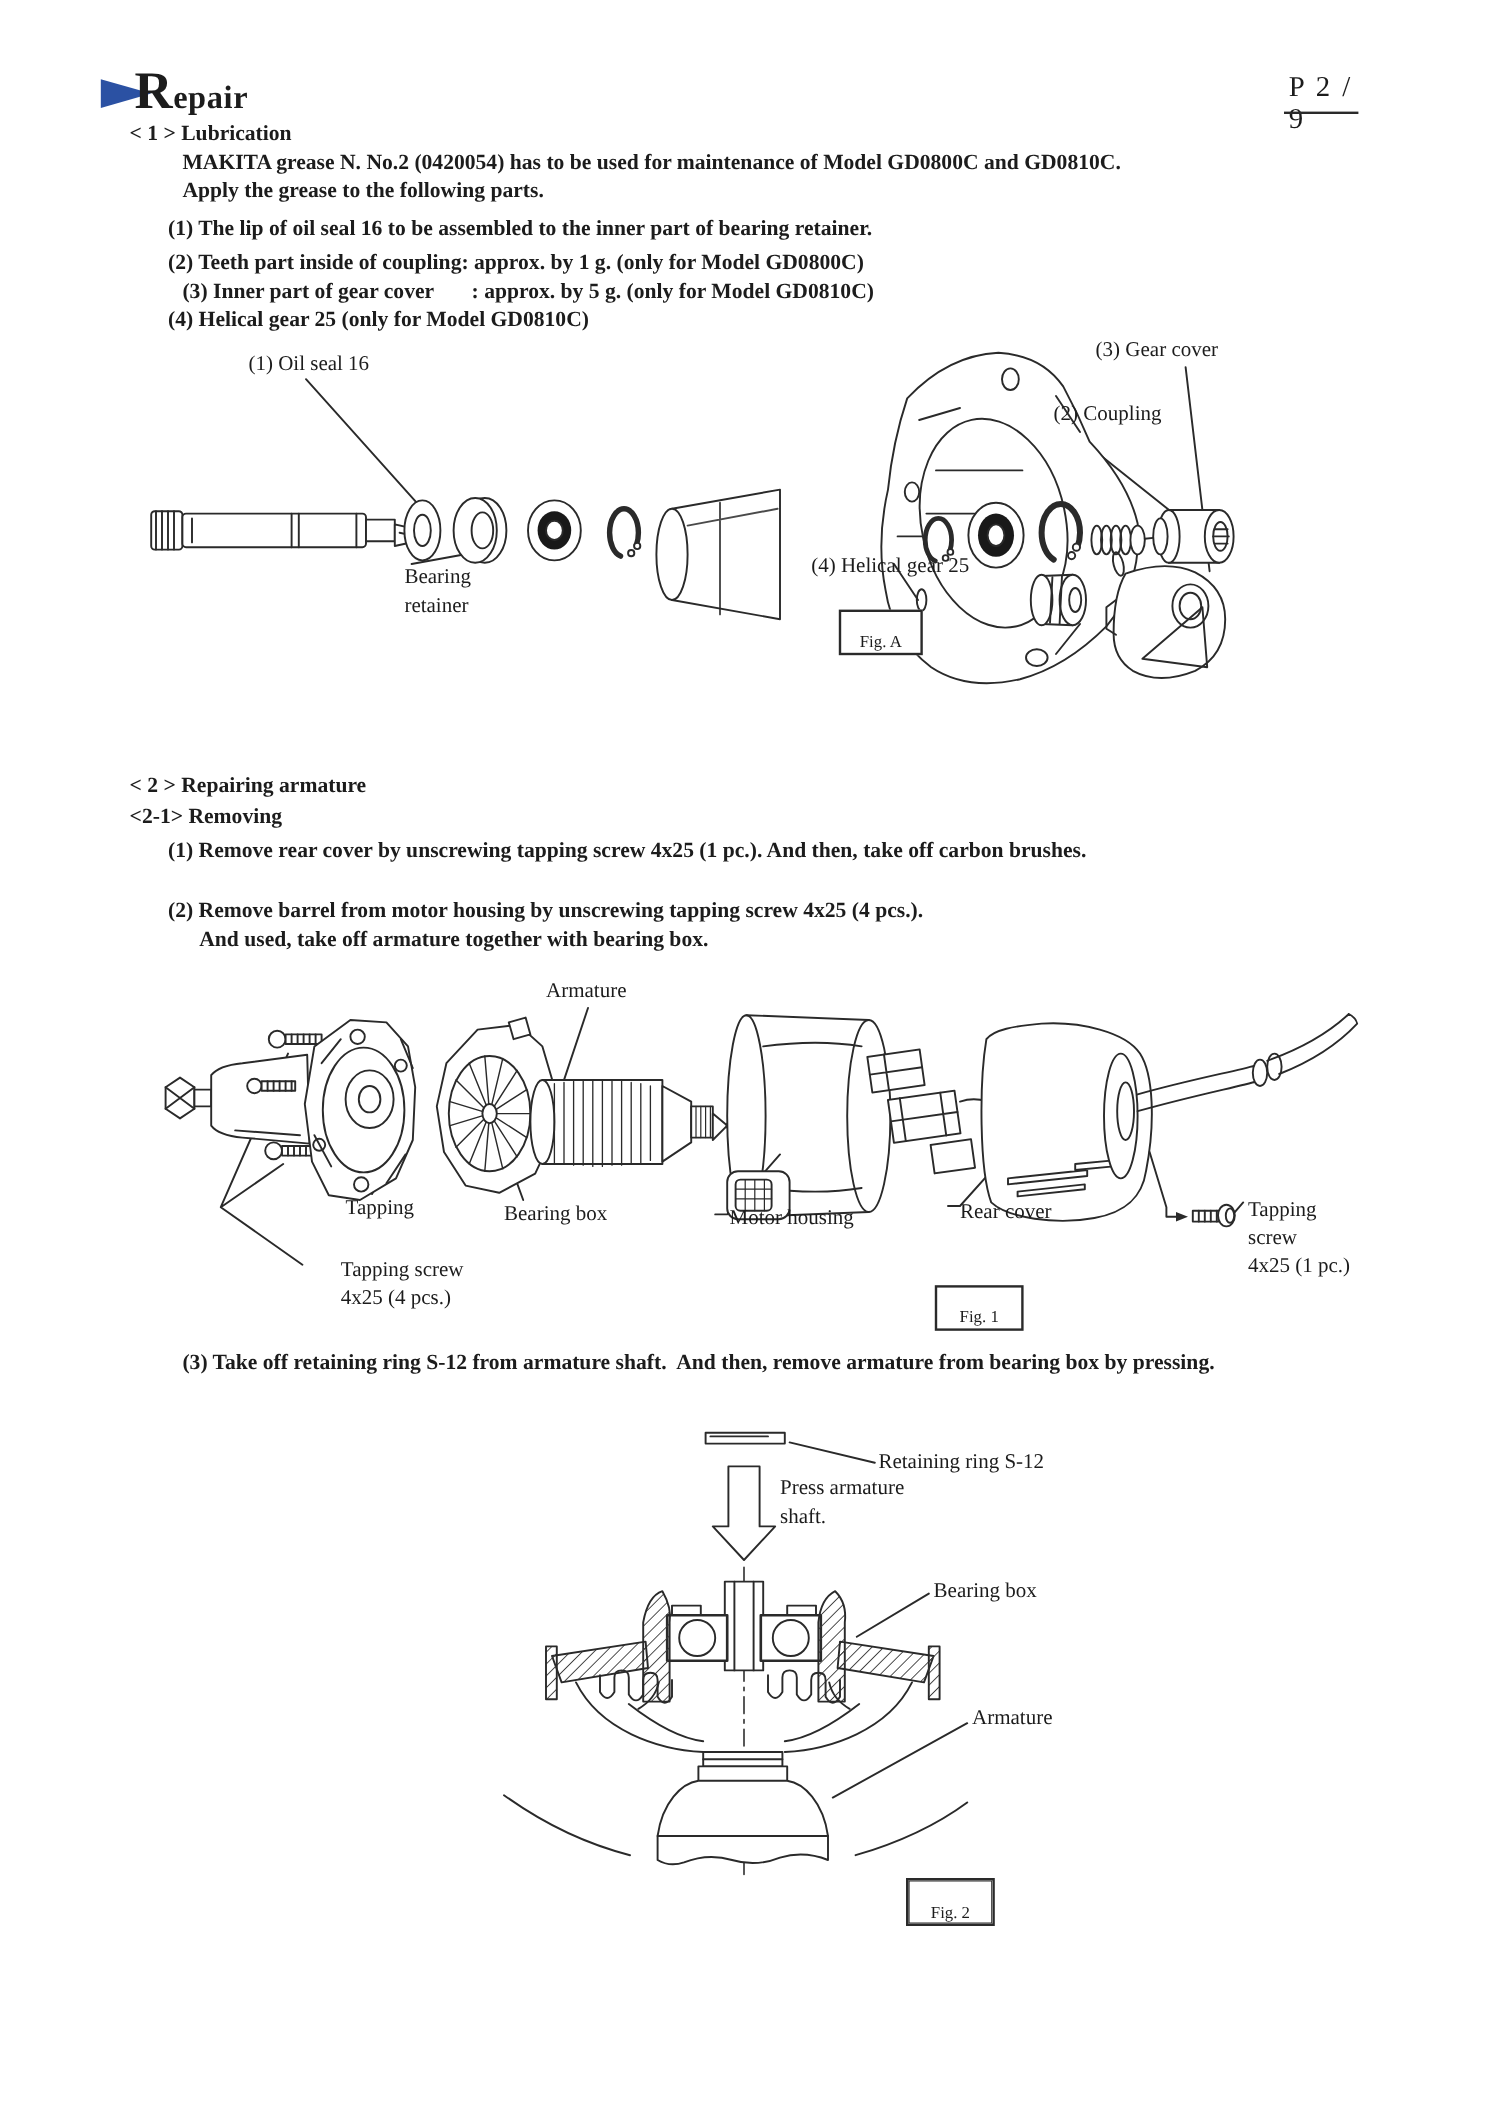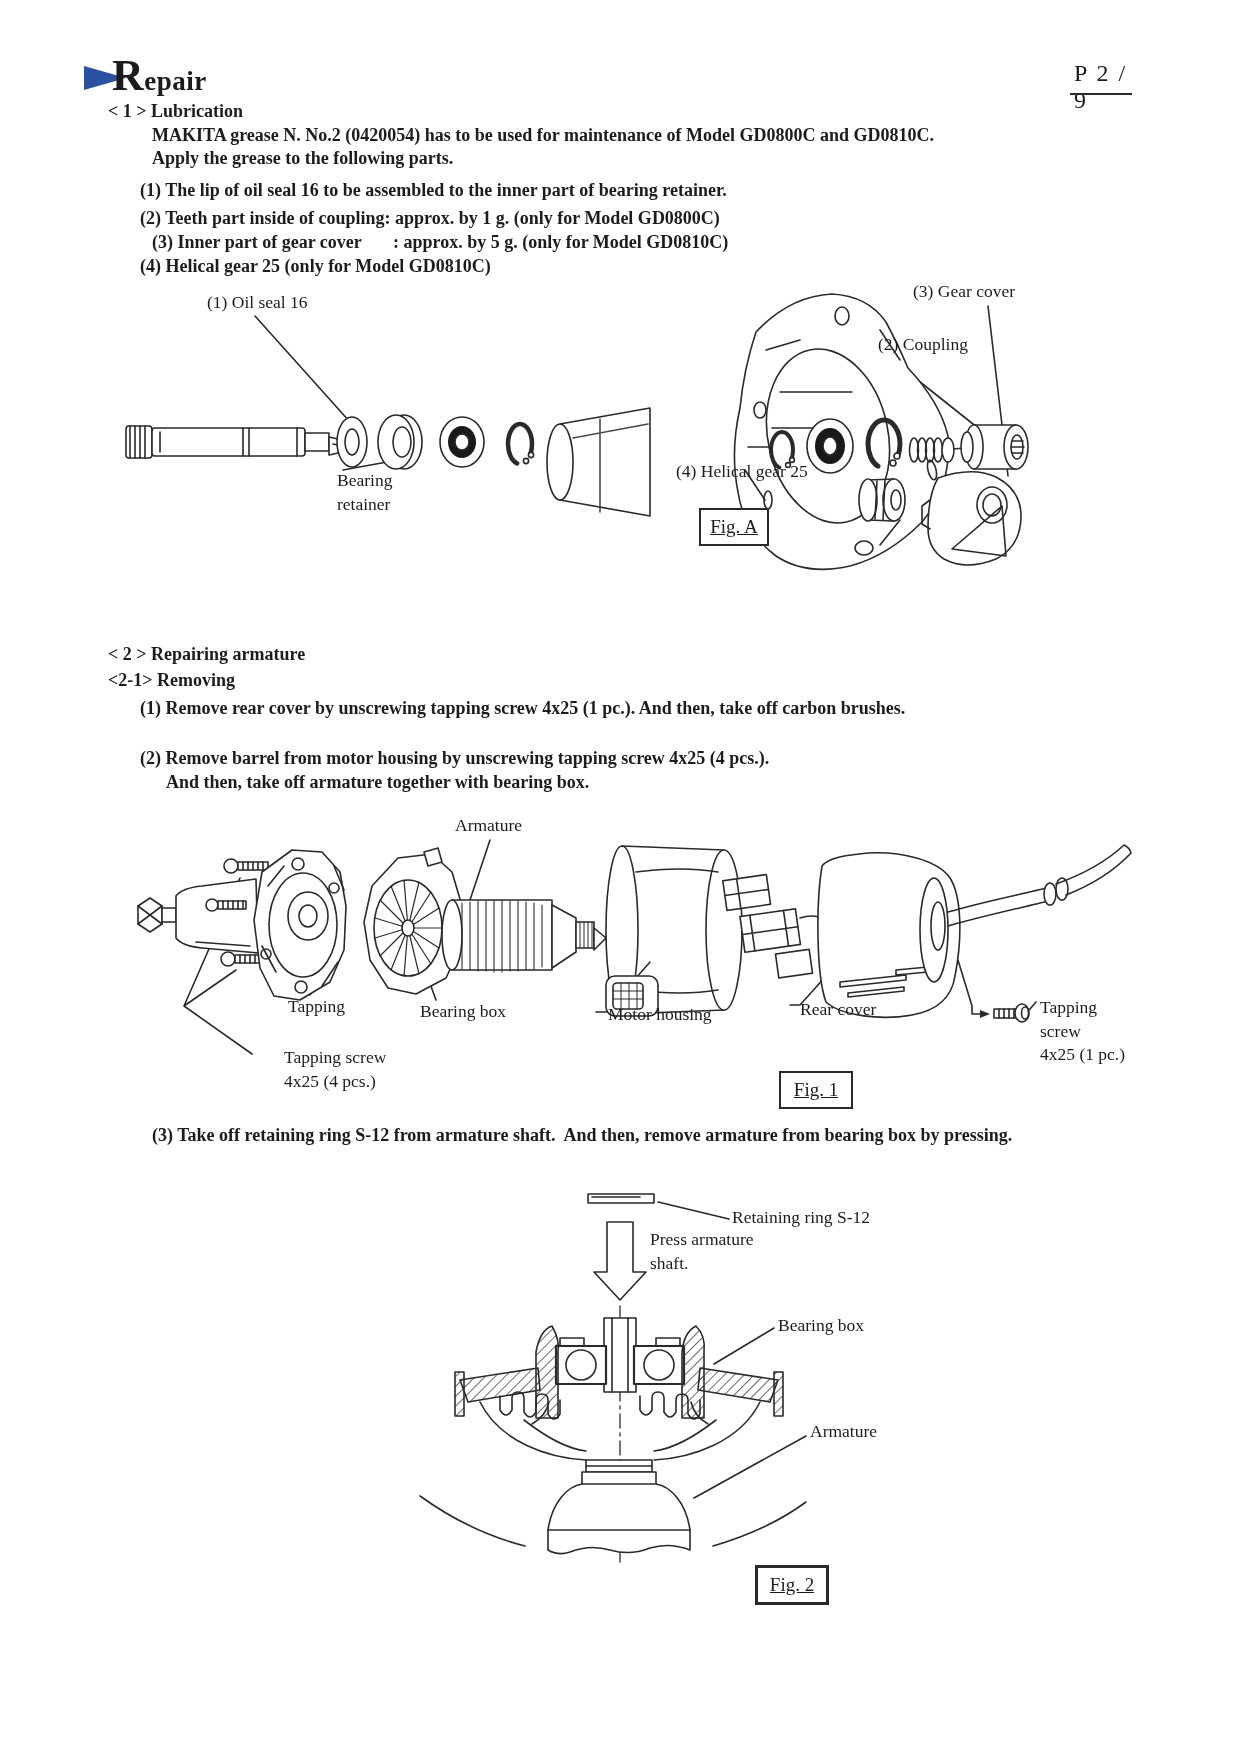--- a/index.html
+++ b/index.html
@@ -5,22 +5,22 @@
   html,body{margin:0;padding:0;background:#ffffff;}
   #page{position:relative;width:1132px;height:1755px;background:#ffffff;overflow:hidden;
         font-family:"Liberation Serif","DejaVu Serif",serif;color:#1c1c1c;}
   svg.art{position:absolute;left:0;top:0;width:1240px;height:1755px;}
   .t{position:absolute;font-size:18px;line-height:1.32;white-space:pre;font-weight:bold;}
   .lbl{position:absolute;font-size:17.5px;line-height:1.35;white-space:pre-line;}
   .title{position:absolute;left:112px;top:50px;font-weight:bold;font-size:27px;letter-spacing:.5px;}
   .title::first-letter{font-size:44px;}
   .pageno{position:absolute;left:1074px;top:60px;font-size:24px;letter-spacing:2px;}
   .pageno-rule{position:absolute;left:1070px;top:93px;width:96px;height:0;border-bottom:2.5px solid #2a2a2a;}
-  .figbox{position:absolute;border:2px solid #2a2a2a;display:flex;align-items:center;justify-content:center;
-          font-size:19px;background:#fff;text-decoration:underline;}
+  .figbox{position:absolute;border:2px solid #2a2a2a;display:flex;align-items:flex-end;justify-content:center;
+          font-size:14px;background:#fff;}
   .figbox.heavy{border-width:2.5px;box-shadow:0 0 0 1px #2a2a2a inset;}
 </style>
 </head>
 <body>
 
 <div id="page">
 
   <svg class="art" viewBox="0 0 1240 1755" fill="none" stroke="#2a2a2a" stroke-width="1.6" stroke-linecap="round" stroke-linejoin="round">
     <defs>
       <pattern id="hatch" patternUnits="userSpaceOnUse" width="7" height="7" patternTransform="rotate(45)">
@@ -307,21 +307,21 @@
   <div class="lbl" style="left:337px;top:469px">Bearing
 retainer</div>
   <div class="figbox" style="left:699px;top:508px;width:66px;height:34px">
     <span>Fig. A</span>
   </div>
 
   <div class="t" style="left:108px;top:643px">&lt; 2 &gt; Repairing armature</div>
   <div class="t" style="left:108px;top:669px">&lt;2-1&gt; Removing</div>
   <div class="t" style="left:140px;top:697px">(1) Remove rear cover by unscrewing tapping screw 4x25 (1 pc.). And then, take off carbon brushes.</div>
   <div class="t" style="left:140px;top:747px">(2) Remove barrel from motor housing by unscrewing tapping screw 4x25 (4 pcs.).</div>
-  <div class="t" style="left:166px;top:771px">And then, take off armature together with bearing box.</div>
+  <div class="t" style="left:166px;top:771px">And used, take off armature together with bearing box.</div>
 
   <div class="lbl" style="left:455px;top:814px">Armature</div>
   <div class="lbl" style="left:288px;top:995px">Tapping</div>
   <div class="lbl" style="left:420px;top:1000px">Bearing box</div>
   <div class="lbl" style="left:608px;top:1003px">Motor housing</div>
   <div class="lbl" style="left:800px;top:998px">Rear cover</div>
   <div class="lbl" style="left:1040px;top:996px">Tapping screw
 4x25 (1 pc.)</div>
   <div class="lbl" style="left:284px;top:1046px">Tapping screw
 4x25 (4 pcs.)</div>

